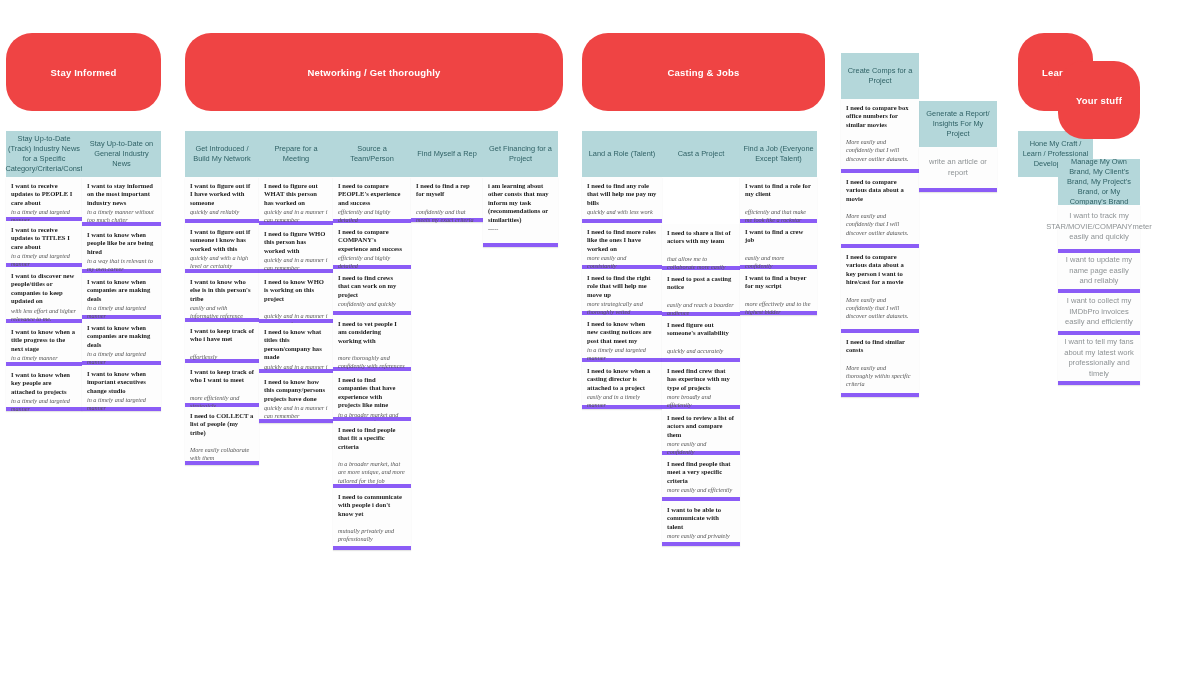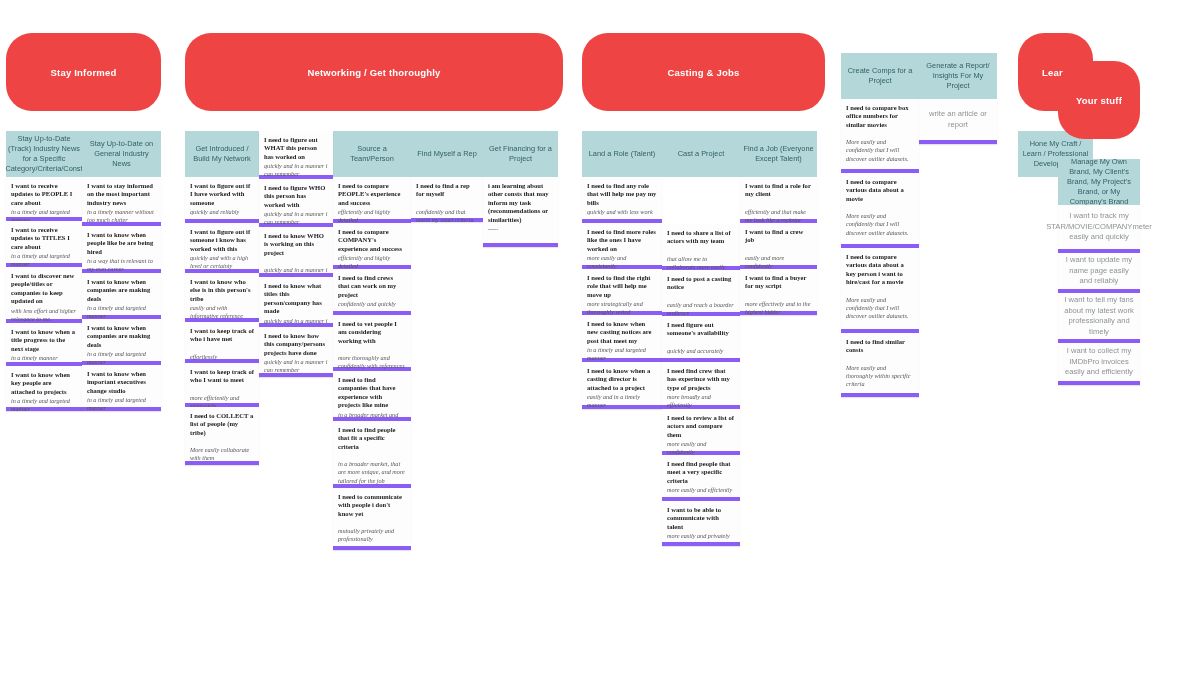--- a/index.html
+++ b/index.html
@@ -168,20 +168,21 @@
               <span class="who">I want to keep track of who I want to meet</span>
               <span class="how">more efficiently and strategicly</span>
             </div>
             <div class="card spaced" style="height: 58px;">
               <span class="who">I need to COLLECT a list of people (my tribe)</span>
               <span class="how">More easily collaborate with them</span>
             </div>
           </div>
         </div>
         <div class="col" style="width: 74px;">
+          <div class="col-header">Prepare for a Meeting</div>
           <div class="cards">
             <div class="card" style="height: 48px;">
               <span class="who">I need to figure out WHAT this person has worked on</span>
               <span class="how">quickly and in a manner i can remember</span>
             </div>
             <div class="card" style="height: 48px;">
               <span class="who">I need to figure WHO this person has worked with</span>
               <span class="how">quickly and in a manner i can remember</span>
             </div>
             <div class="card spaced" style="height: 50px;">
@@ -347,21 +348,21 @@
             <div class="card spaced" style="height: 85px;">
               <span class="who">I need to compare various data about a key person i want to hire/cast for  a movie</span>
               <span class="how">More easily and confidently that I will discover outlier datasets.</span>
             </div>
             <div class="card spaced" style="height: 64px;">
               <span class="who">I need to find similar consts</span>
               <span class="how">More easily and thoroughly within specific criteria</span>
             </div>
           </div>
         </div>
-        <div class="col" style="width: 78px;">
+        <div class="col" style="width: 78px; margin-top: 48px;">
           <div class="col-header">Generate a Report/ Insights For My Project</div>
           <div class="cards">
             <div class="card plain" style="height: 45px;">
               <span class="who">write an article or report</span>
             </div>
           </div>
         </div>
       </div>
     </div>
     <div class="group" style="left: 1018px; width: 75px;">
@@ -378,23 +379,23 @@
       <div class="cols">
         <div class="col" style="width: 82px;">
           <div class="col-header">Manage My Own Brand, My Client's Brand, My Project's Brand, or My Company's Brand</div>
           <div class="cards">
             <div class="card plain" style="height: 48px;">
               <span class="who">I want to track my STAR/MOVIE/COMPANYmeter easily and quickly</span>
             </div>
             <div class="card plain" style="height: 40px;">
               <span class="who">I want to update my name page easily and reliably</span>
             </div>
+            <div class="card plain" style="height: 42px;">
+              <span class="who">I want to collect my IMDbPro invoices easily and efficiently</span>
+            </div>
             <div class="card plain" style="height: 50px;">
               <span class="who">I want to tell my fans about my latest work professionally and timely</span>
             </div>
-            <div class="card plain" style="height: 42px;">
-              <span class="who">I want to collect my IMDbPro invoices easily and efficiently</span>
-            </div>
           </div>
         </div>
       </div>
     </div>
   </div>
 
 </body></html>

